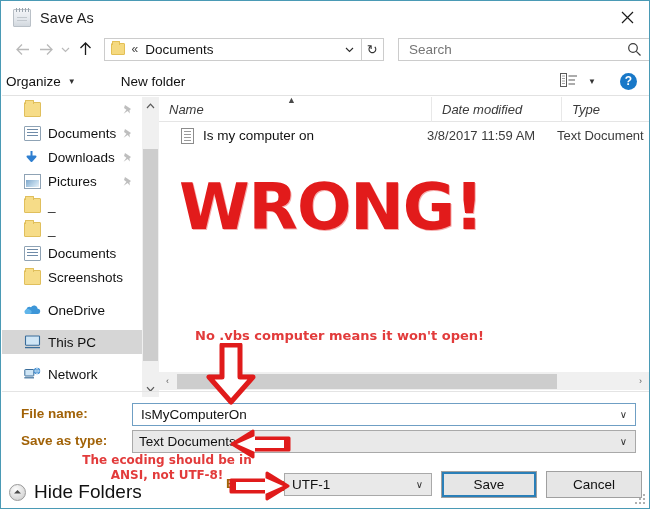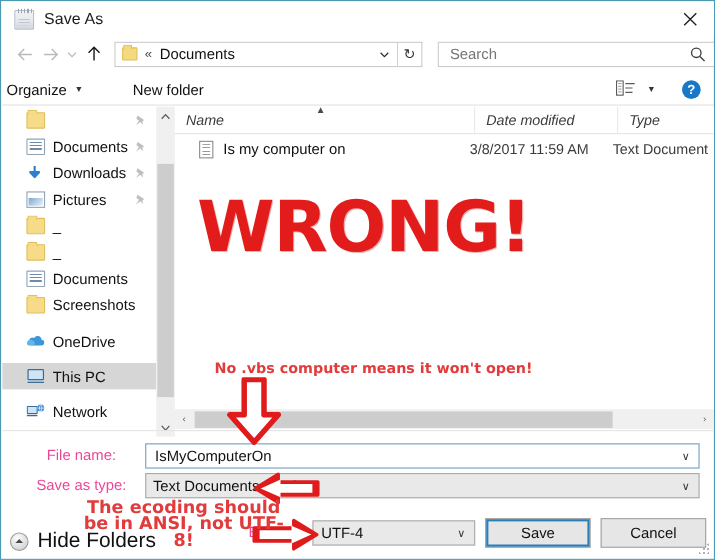--- a/index.html
+++ b/index.html
@@ -205,21 +205,21 @@
   #hs-thumb {
     height:15px; width: 380px; background:#cdcdcd; margin-left:1px; cursor:pointer;
   }
 
   #body-divider {
     position:absolute; left:1px; top:390px; width:648px; height:1px; background:#e4e4e4;
   }
 
   
   .form-label {
-    position:absolute; font-size:13.5px; color:#ec4899; text-align:center;
+    position:absolute; font-size:13.5px; color:#a16207; text-align:left;font-weight:bold;
   }
   #lbl-filename { left: 20px; top: 405px; width: 106px; }
   #lbl-savetype { left: 20px; top: 432px; width: 106px; }
   #lbl-encoding { left: 225px; top: 475px; }
 
   #input-filename {
     position:absolute; left: 131px; top: 402px; width: 504px; height: 23px;
     border: 1px solid #6f9fc4; background:#ffffff;
     display:flex; align-items:center;
   }
@@ -300,21 +300,21 @@
   }
   #ann-insult {
     position:absolute; left:320px; top:428px; width:312px;
     font-family:"DejaVu Sans", sans-serif;
     font-weight:bold; font-size:11.5px; color:#e23b3b; line-height:14.5px;
     pointer-events:none;
   }
   #ann-ansi {
     position:absolute; left:66px; top:452px; width:200px; text-align:center;
     font-family:"DejaVu Sans", sans-serif;
-    font-weight:bold; font-size:16px; color:#e23b3b; line-height:15px;
+    font-weight:bold; font-size:12px; color:#e23b3b; line-height:15px;
     pointer-events:none;
   }
   .arrow-svg { position:absolute; pointer-events:none; }
   #arrow-down { left:204px; top:342px; }
   #arrow-left-type { left:228px; top:428px; }
   #arrow-right-enc { left:228px; top:470px; }
 </style>
 </head>
 <body>
 
@@ -546,21 +546,21 @@
   </div>
 
   <div class="form-label" id="lbl-savetype">Save as type:</div>
   <div id="select-savetype">
     <span class="val">Text Documents (*.txt)</span>
     <span class="caret">∨</span>
   </div>
 
   <div class="form-label" id="lbl-encoding">Encoding:</div>
   <div id="select-encoding">
-    <span class="val">UTF-4</span>
+    <span class="val">UTF-1</span>
     <span class="caret">∨</span>
   </div>
 
   <div id="btn-save">Save</div>
   <div id="btn-cancel">Cancel</div>
 
   <div id="hide-folders">
     <span id="hf-circle">
       <svg width="9" height="6" viewBox="0 0 9 6">
           <path d="M1 4.6 L4.5 1 L8 4.6 Z" fill="#4a4a4a"></path>

